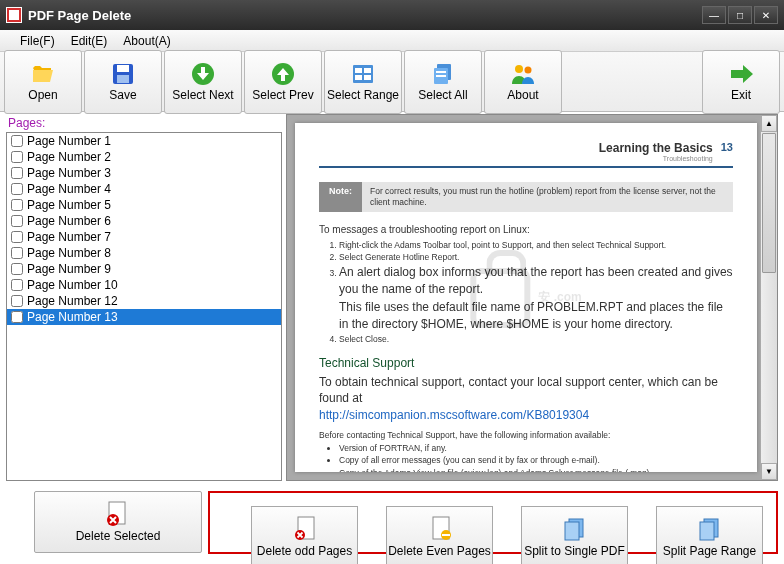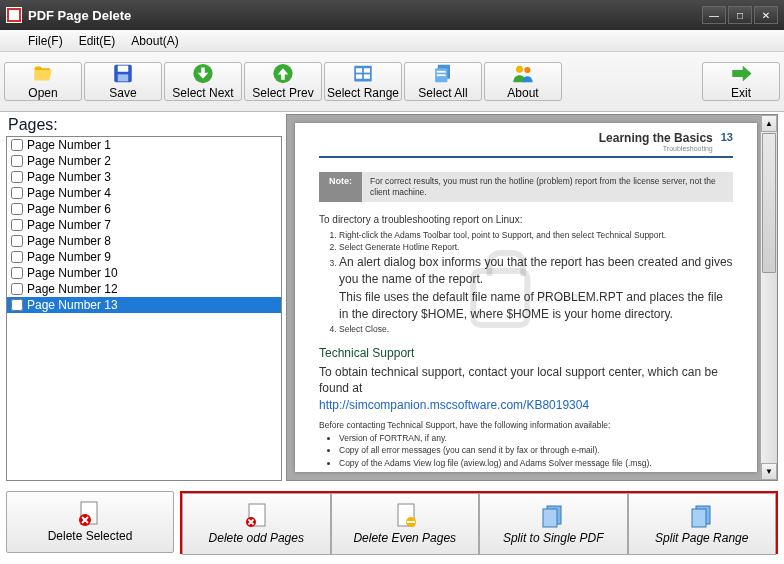--- a/index.html
+++ b/index.html
@@ -5,58 +5,58 @@
 * { margin: 0; padding: 0; box-sizing: border-box; font-family: "Segoe UI", Tahoma, sans-serif; font-size: 12px; }
 body { background: #fff; width: 784px; height: 564px; overflow: hidden; }
 
 .titlebar { height: 30px; background: linear-gradient(#4a4a4a,#2a2a2a); display: flex; align-items: center; padding: 0 6px; color: #fff; }
 .titlebar .app-icon { width: 16px; height: 16px; background: #d32f2f; border: 1px solid #fff; margin-right: 6px; display:inline-block; position:relative;}
 .titlebar .app-icon::after{content:"";position:absolute;left:2px;top:2px;width:10px;height:10px;background:#fff;}
 .titlebar .title { font-weight: bold; font-size: 13px; }
 .titlebar .win-controls { margin-left: auto; display: flex; gap: 2px; }
 .titlebar .win-btn { width: 24px; height: 18px; background: linear-gradient(#555,#333); border: 1px solid #666; display: flex; align-items: center; justify-content: center; color: #fff; cursor: pointer; font-size:10px;}
 
-.menubar { height: 22px; background: linear-gradient(#fafafa,#e8e8e8); border-bottom: 1px solid #ccc; display: flex; align-items: center; padding: 0 20px; }
+.menubar { height: 22px; background: linear-gradient(#fafafa,#e8e8e8); border-bottom: 1px solid #ccc; display: flex; align-items: center; padding: 0 12px; }
 .menubar .menu-item { padding: 2px 8px; cursor: pointer; }
 
 .toolbar { height: 60px; background: linear-gradient(#f8f8f8,#ececec); border-bottom: 1px solid #bbb; display: flex; align-items: center; padding: 4px; gap: 2px; }
-.toolbar .tb-btn { width: 78px; height: 39px; background: linear-gradient(#fdfdfd,#eaeaea); border: 1px solid #b8b8b8; border-radius: 3px; display: flex; flex-direction: column; align-items: center; justify-content: center; cursor: pointer; gap:2px;}
+.toolbar .tb-btn { width: 78px; height: 64px; background: linear-gradient(#fdfdfd,#eaeaea); border: 1px solid #b8b8b8; border-radius: 3px; display: flex; flex-direction: column; align-items: center; justify-content: center; cursor: pointer; gap:2px;}
 .toolbar .tb-btn .icon { width: 24px; height: 24px; }
 .toolbar .spacer { flex: 1; }
 
 .content { display: flex; height: 375px; padding: 2px 6px 6px 6px; gap: 4px; }
 .pages-panel { width: 276px; display: flex; flex-direction: column; }
-.pages-label { font-size: 16px; color: #0f172a; padding: 2px 2px; }
+.pages-label { font-size: 12px; color: #a21caf; padding: 2px 2px; }
 .pages-list { flex: 1; border: 1px solid #888; background: #fff; overflow-y: auto; }
 .page-item { display: flex; align-items: center; padding: 0 4px; height: 16px; cursor: pointer; }
 .page-item input { margin-right: 4px; width:12px; height:12px;}
 .page-item.selected { background: #1e7ad6; color: #fff; }
 
 .preview-panel { flex: 1; border: 1px solid #888; background: #a9a9a9; position: relative; overflow: hidden; }
-.preview-inner { position: absolute; left: 8px; top: 8px; right: 20px; bottom: 8px; background: #fff; box-shadow: 0 0 4px rgba(0,0,0,.3); padding: 8px 24px; overflow: hidden; font-family: "Times New Roman", serif; font-size: 9px; color: #333; }
+.preview-inner { position: absolute; left: 8px; top: 8px; right: 20px; bottom: 8px; background: #fff; box-shadow: 0 0 4px rgba(0,0,0,.3); padding: 18px 24px; overflow: hidden; font-family: "Times New Roman", serif; font-size: 9px; color: #333; }
 .preview-header { display: flex; justify-content: flex-end; border-bottom: 2px solid #2a5a8a; padding-bottom: 4px; margin-bottom: 14px; }
 .preview-header .ph-left { text-align: right; font-size: 9px; }
 .preview-header .ph-num { color: #2a5a8a; font-weight: bold; font-size: 11px; padding-left: 8px;}
 .note-box { display: flex; margin: 10px 0 12px 0; border-radius: 9px; }
 .note-label { background: #8b8b8b; color: #fff; font-weight: bold; padding: 4px 10px; font-size: 9px; }
 .note-text { background: #e5e5e5; padding: 4px 8px; flex: 1; font-size: 8.5px; line-height: 1.3; }
 .preview-inner h4 { font-size: 10px; margin: 8px 0 4px 0; font-weight: normal; }
 .preview-inner ol, .preview-inner ul { padding-left: 20px; margin: 2px 0; }
 .preview-inner li { font-size: 8.5px; line-height: 1.45; }
 .preview-inner .section-title { font-family: Arial, sans-serif; color: #14532d; font-size: 12px; margin: 10px 0 4px 0; }
 .preview-inner a { color: #1e66c2; }
 .preview-scroll { position: absolute; right: 0; top: 0; bottom: 0; width: 17px; background: linear-gradient(90deg,#eee,#ddd); border-left: 1px solid #aaa; }
 .preview-scroll .sb-btn { height: 17px; background: linear-gradient(#f5f5f5,#dcdcdc); border: 1px solid #aaa; font-size:8px; display:flex;align-items:center;justify-content:center;}
 .preview-scroll .sb-thumb { position: absolute; left: 1px; right: 1px; top: 18px; height: 140px; background: linear-gradient(#e8e8e8,#cfcfcf); border: 1px solid #999; border-radius:1px;}
 
 .bottom-bar { height: 71px; padding: 4px 6px; display: flex; gap: 6px; }
-.bb-btn { height: 62px; background: linear-gradient(#fdfdfd,#e8e8e8); border: 1px solid #a8a8a8; border-radius: 2px; display: flex; flex-direction: column; align-items: center; justify-content: center; cursor: pointer; gap: 2px; }
+.bb-btn { height: 62px; background: linear-gradient(#fdfdfd,#e8e8e8); border: 1px solid #a8a8a8; border-radius: 2px; display: flex; flex-direction: column; align-items: center; justify-content: center; cursor: pointer; gap: 2px; margin-left: 28px; }
 .bb-btn .icon { width: 28px; height: 26px; }
 .bb-left { width: 168px; }
-.bb-group { flex: 1; border: 2px solid #d20000; display: flex; gap: 0; padding: 0; font-style: italic; }
+.bb-group { flex: 1; border: 2px solid #d20000; display: flex; gap: 0; padding: 13px; }
 .bb-group .bb-btn { flex: 1; border-radius: 0; }
 
 .watermark { position: absolute; left: 50%; top: 50%; transform: translate(-50%,-50%); font-size: 48px; color: rgba(0,0,0,0.1); font-family: Arial; font-weight: bold; pointer-events:none; display:flex; align-items:center; gap:8px;}
 .watermark .lock { width:60px; height:60px; border:6px solid rgba(0,0,0,0.1); border-radius:10px; position:relative;}
 .watermark .lock::before{content:"";position:absolute;width:28px;height:20px;border:6px solid rgba(0,0,0,0.1);border-bottom:none;border-radius:14px 14px 0 0;left:10px;top:-24px;}
 
 svg { display: block; }
 </style>
 </head>
 <body>
@@ -159,20 +159,24 @@
         <div class="page-item">
           <input type="checkbox" style="">
           <span>Page Number 3</span>
         </div>
         <div class="page-item">
           <input type="checkbox" style="">
           <span>Page Number 4</span>
         </div>
         <div class="page-item">
           <input type="checkbox" style="">
+          <span>Page Number 5</span>
+        </div>
+        <div class="page-item">
+          <input type="checkbox" style="">
           <span>Page Number 6</span>
         </div>
         <div class="page-item">
           <input type="checkbox" style="">
           <span>Page Number 7</span>
         </div>
         <div class="page-item">
           <input type="checkbox" style="">
           <span>Page Number 8</span>
         </div>
@@ -200,21 +204,21 @@
         <div class="ph-left">
           <div style="font-weight:bold">Learning the Basics</div>
           <div style="font-size:7px;color:#888">Troubleshooting</div>
         </div>
         <div class="ph-num">13</div>
       </div>
       <div class="note-box">
         <div class="note-label">Note:</div>
         <div class="note-text">For correct results, you must run the hotline (problem) report from the license server, not the client machine.</div>
       </div>
-      <h4>To directory a troubleshooting report on Linux:</h4>
+      <h4>To messages a troubleshooting report on Linux:</h4>
       <ol>
         <li>Right-click the Adams Toolbar tool, point to Support, and then select Technical Support.</li>
         <li>Select Generate Hotline Report.</li>
         <li>
           <span>An alert dialog box informs you that the report has been created and gives you the name of the report.</span><br>
           <span>This file uses the default file name of PROBLEM.RPT and places the file in the directory $HOME, where $HOME is your home directory.</span>
         </li>
         <li>Select Close.</li>
       </ol>
       <div class="section-title">Technical Support</div>

